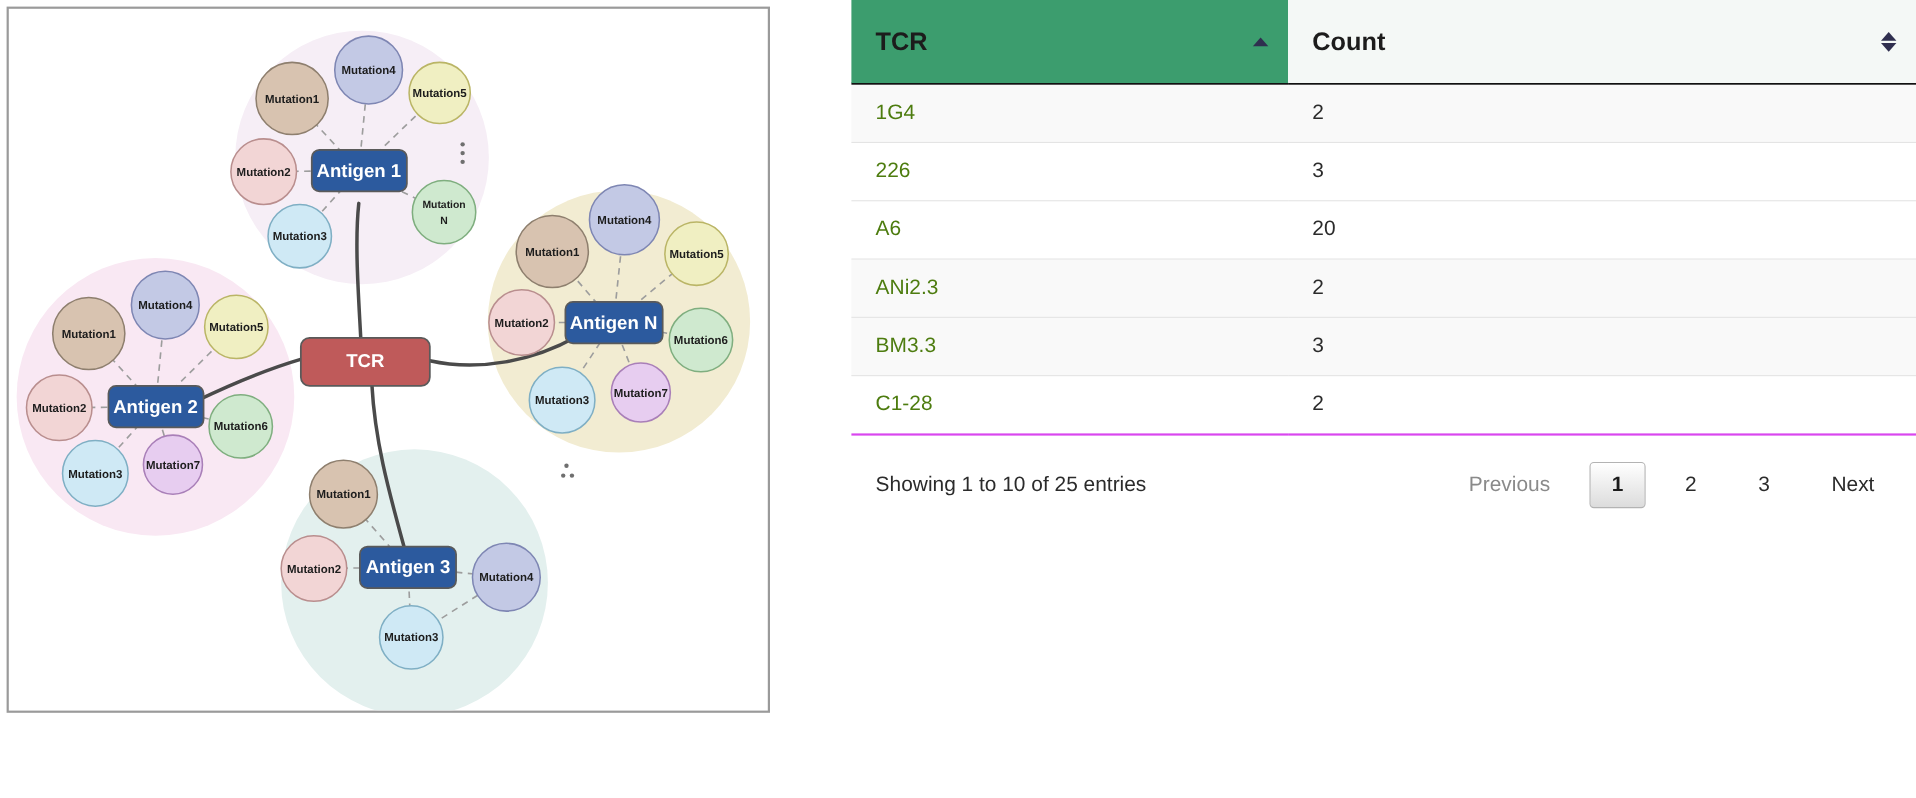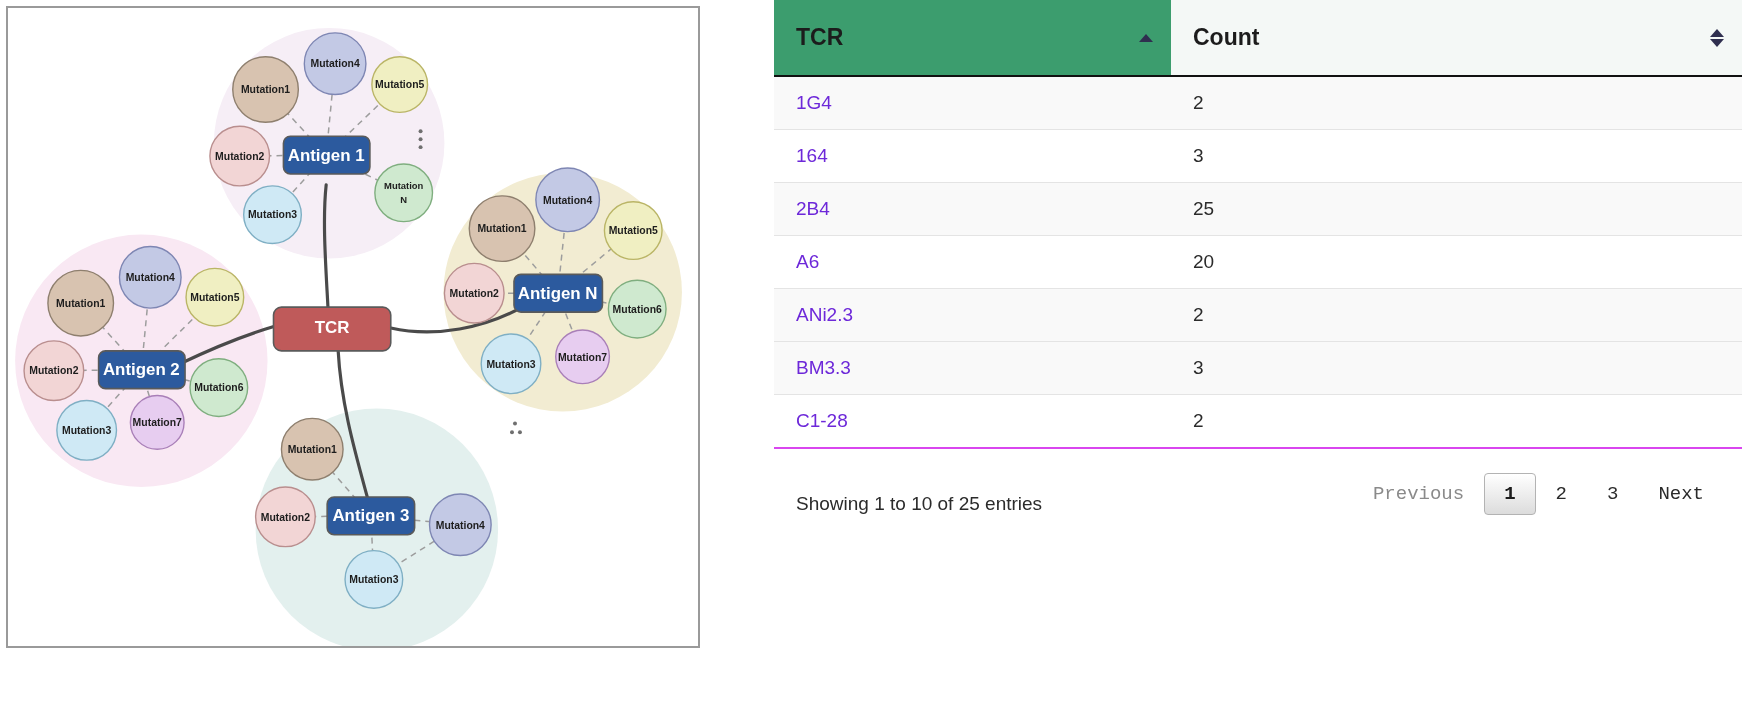--- a/index.html
+++ b/index.html
@@ -138,42 +138,41 @@
     padding: 15px 18px 15px 22px;
     border-bottom: 1px solid #e4e4e4;
     color: #2b2b2b;
     height: 21px;
     vertical-align: middle;
   }
   table.dt tbody tr.odd { background: #f9f9f9; }
   table.dt tbody tr.even { background: #ffffff; }
   table.dt tbody tr:last-child td { border-bottom: 2px solid #d946ef; }
   td.cell-tcr a {
-    color: #6d28d9;
+    color: #4d7c0f;
     text-decoration: none;
     cursor: pointer;
   }
   td.cell-count { padding-left: 22px; }
 
   #table-footer {
     display: flex;
-    align-items: flex-end;
+    align-items: center;
     justify-content: space-between;
     padding: 24px 18px 0 22px;
     box-sizing: border-box;
   }
   #info-text {
     font-size: 19px;
     color: #2b2b2b;
   }
   #paginate {
     display: flex;
     align-items: center;
-    gap: 0px;
-    font-family: Liberation Mono, monospace;
+    gap: 16px;
   }
   .page-btn {
     font-size: 19px;
     color: #2b2b2b;
     padding: 9px 19px;
     cursor: pointer;
     user-select: none;
     border: 1px solid transparent;
     border-radius: 4px;
     background: transparent;
@@ -360,26 +359,22 @@
             </span>
           </th>
         </tr>
       </thead>
       <tbody>
         <tr class="odd">
           <td class="cell-tcr"><a>1G4</a></td>
           <td class="cell-count">2</td>
         </tr>
         <tr class="even">
-          <td class="cell-tcr"><a>164</a></td>
+          <td class="cell-tcr"><a>226</a></td>
           <td class="cell-count">3</td>
-        </tr>
-        <tr class="odd">
-          <td class="cell-tcr"><a>2B4</a></td>
-          <td class="cell-count">25</td>
         </tr>
         <tr class="even">
           <td class="cell-tcr"><a>A6</a></td>
           <td class="cell-count">20</td>
         </tr>
         <tr class="odd">
           <td class="cell-tcr"><a>ANi2.3</a></td>
           <td class="cell-count">2</td>
         </tr>
         <tr class="odd">

